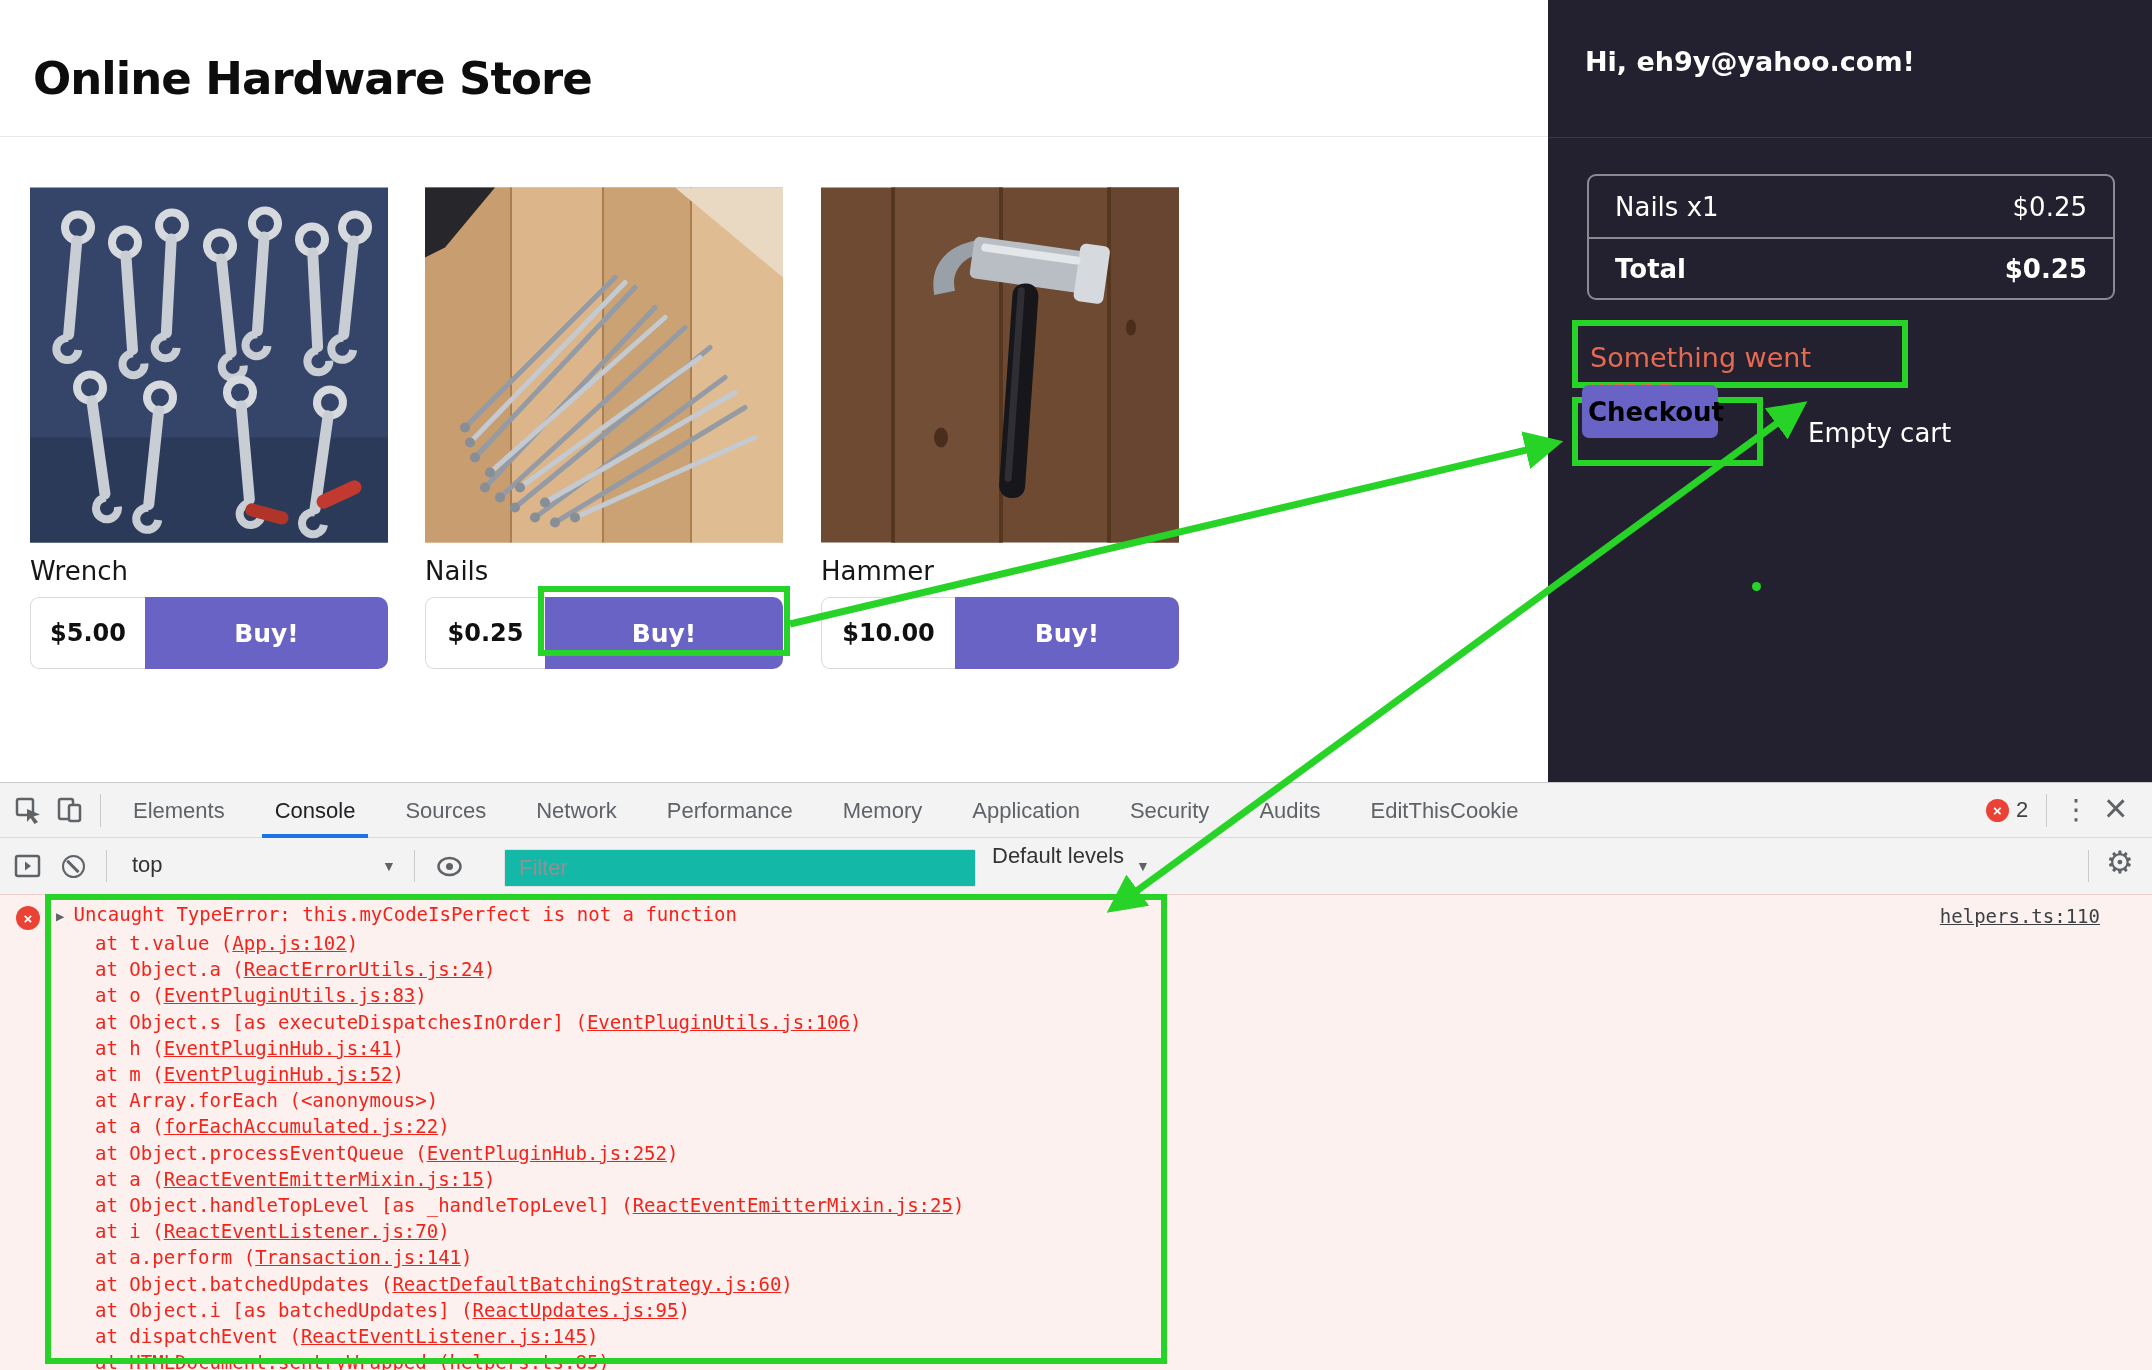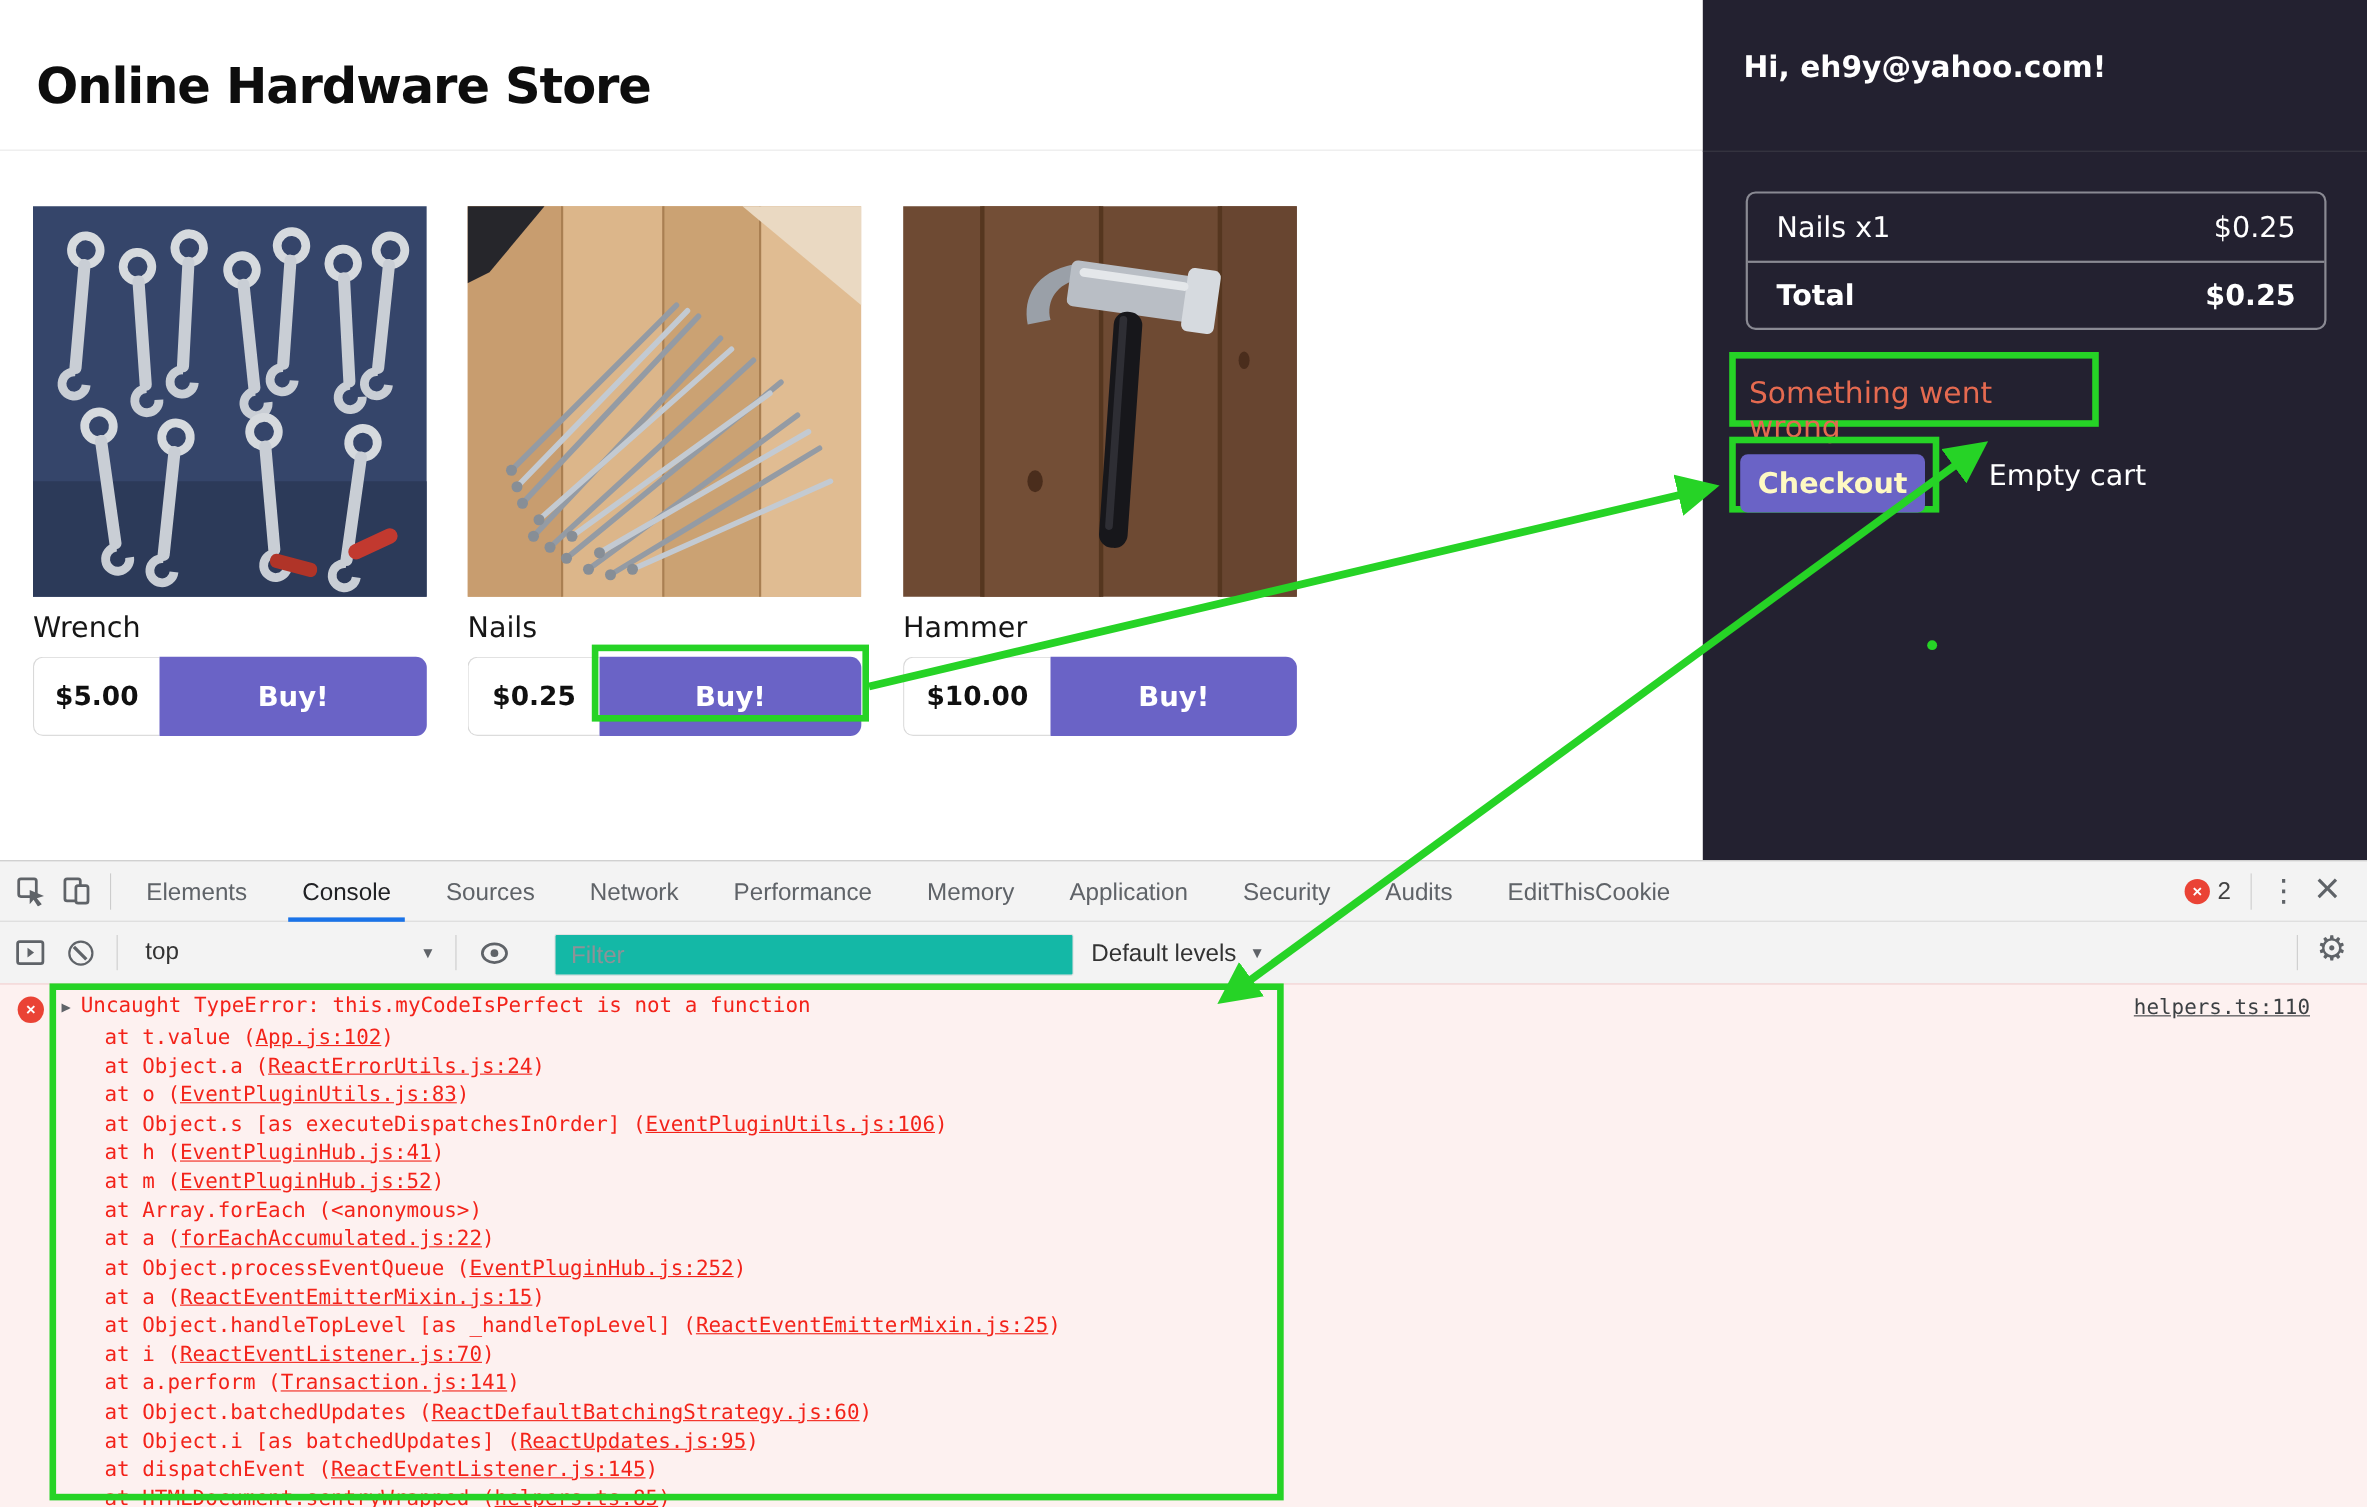--- a/index.html
+++ b/index.html
@@ -37,22 +37,22 @@
   .arrow-overlay{position:absolute;left:0;top:0;width:2152px;height:1370px;z-index:50;pointer-events:none;}
 
   
   .cart-panel{position:absolute;left:1548px;top:0;width:604px;height:782px;background:var(--dark);color:#fff;}
   .greeting{position:absolute;left:37px;top:46px;font-size:27px;font-weight:bold;}
   .panel-divider{position:absolute;left:0;top:137px;width:604px;height:1px;background:#3a3844;}
   .cart-box{position:absolute;left:39px;top:174px;width:528px;height:126px;border:2px solid #8a8a93;border-radius:9px;box-sizing:border-box;}
   .cart-row{height:61px;display:flex;align-items:center;justify-content:space-between;padding:0 26px;font-size:26px;box-sizing:border-box;}
   .cart-row.total{border-top:2px solid #8a8a93;font-weight:bold;}
   .cart-error{color:var(--orange);font-size:27px;padding-left:12px;margin-top:38px;}
-  .checkout-btn{position:absolute;left:1582px;top:413px;width:168px;height:53px;background:var(--purple);border:none;border-radius:7px;
-        color:#fef9c3;font-weight:bold;font-size:26px;z-index:41;cursor:pointer;font-family:inherit;}
+  .checkout-btn{position:absolute;left:1582px;top:385px;width:136px;height:53px;background:var(--purple);border:none;border-radius:7px;
+        color:#000000;font-weight:bold;font-size:26px;z-index:41;cursor:pointer;font-family:inherit;}
   .empty-cart{position:absolute;left:260px;top:418px;font-size:26px;color:#fff;cursor:pointer;}
 
   
   .devtools{position:absolute;left:0;top:782px;width:2152px;height:712px;background:var(--devgray);
             border-top:1px solid #c8c8c8;box-sizing:border-box;font-family:"Liberation Sans",sans-serif;}
   .tabbar{position:absolute;left:0;top:0;width:100%;height:55px;border-bottom:1px solid #dadada;box-sizing:border-box;}
   .tb-icon{position:absolute;top:14px;}
   .i-inspect{left:15px;} .i-device{left:56px;}
   .tb-divider{position:absolute;left:100px;top:11px;width:1px;height:33px;background:#ccc;}
   .tabs{position:absolute;left:108px;top:0;height:55px;display:flex;align-items:stretch;}
@@ -72,21 +72,21 @@
   .i-clear{left:62px;top:16px;width:23px;height:23px;border:2.5px solid var(--icon);border-radius:50%;position:absolute;box-sizing:border-box;}
   .i-clear::after{content:"";position:absolute;left:1px;top:8px;width:16px;height:2.5px;background:var(--icon);transform:rotate(45deg);}
   .t-divider{position:absolute;top:11px;width:1px;height:32px;background:#ccc;}
   .td1{left:106px;} .td2{left:414px;} .td3{left:2088px;}
   .ctx-label{position:absolute;left:132px;top:13px;font-size:22px;color:#333;cursor:pointer;}
   .ctx-caret{position:absolute;left:382px;top:19px;font-size:14px;color:var(--icon);cursor:pointer;}
   .i-eye{left:436px;top:16px;}
   .filter-input{position:absolute;left:504px;top:10px;width:456px;height:36px;border:1px solid #e2e2e2;border-radius:2px;
         background:#14b8a6;font-size:22px;padding:0 0 0 14px;color:#333;outline:none;font-family:inherit;}
   .filter-input::placeholder{color:#8d9297;}
-  .levels{position:absolute;left:992px;top:15px;font-size:22px;color:#333;cursor:pointer;}
+  .levels{position:absolute;left:992px;top:4px;font-size:22px;color:#333;cursor:pointer;}
   .levels-caret{position:absolute;left:1136px;top:19px;font-size:14px;color:var(--icon);cursor:pointer;}
   .gear{position:absolute;left:2106px;top:5px;font-size:31px;color:var(--icon);cursor:pointer;}
 
   .console-area{position:absolute;left:0;top:111px;width:100%;height:477px;background:#fdf1f0;border-top:1px solid #f0cdcd;
         box-sizing:border-box;font-family:"DejaVu Sans Mono","Liberation Mono",monospace;}
   .console-err-icon{position:absolute;left:16px;top:11px;width:24px;height:24px;border-radius:50%;background:#ea4335;color:#fff;
         font-size:15px;font-weight:bold;display:flex;align-items:center;justify-content:center;font-family:"Liberation Sans",sans-serif;}
   .src-link{position:absolute;right:52px;top:10px;font-size:19px;color:#3c4043;text-decoration:underline;cursor:pointer;}
   .err-title-row{position:absolute;left:56px;top:8px;font-size:19px;color:var(--red);white-space:nowrap;}
   .expand-tri{color:#5f6368;font-size:14px;margin-right:9px;}

